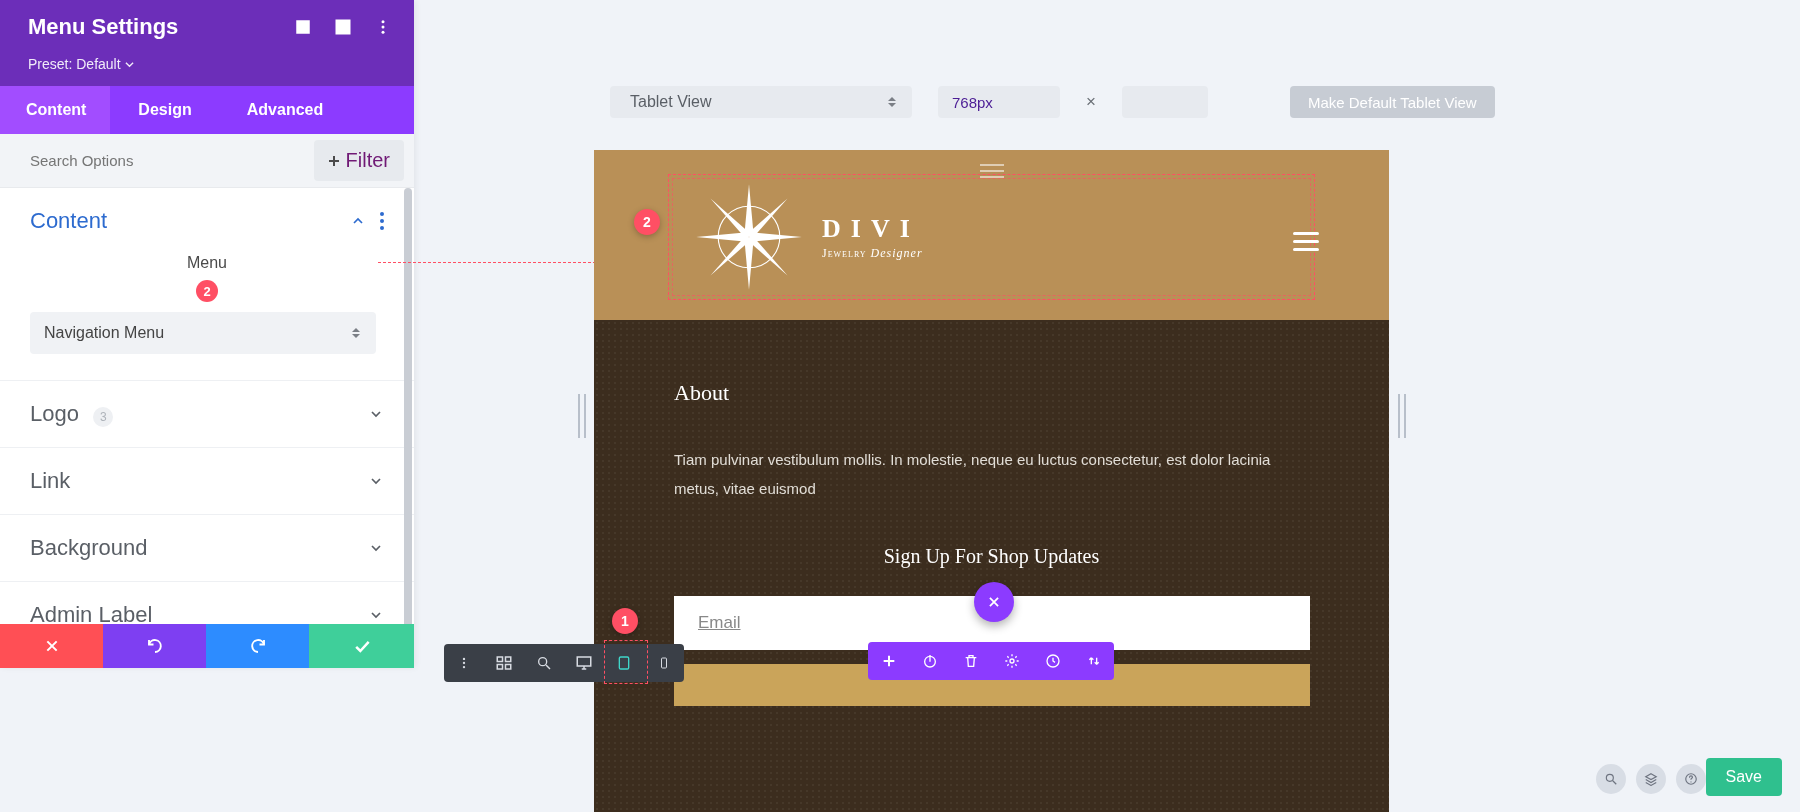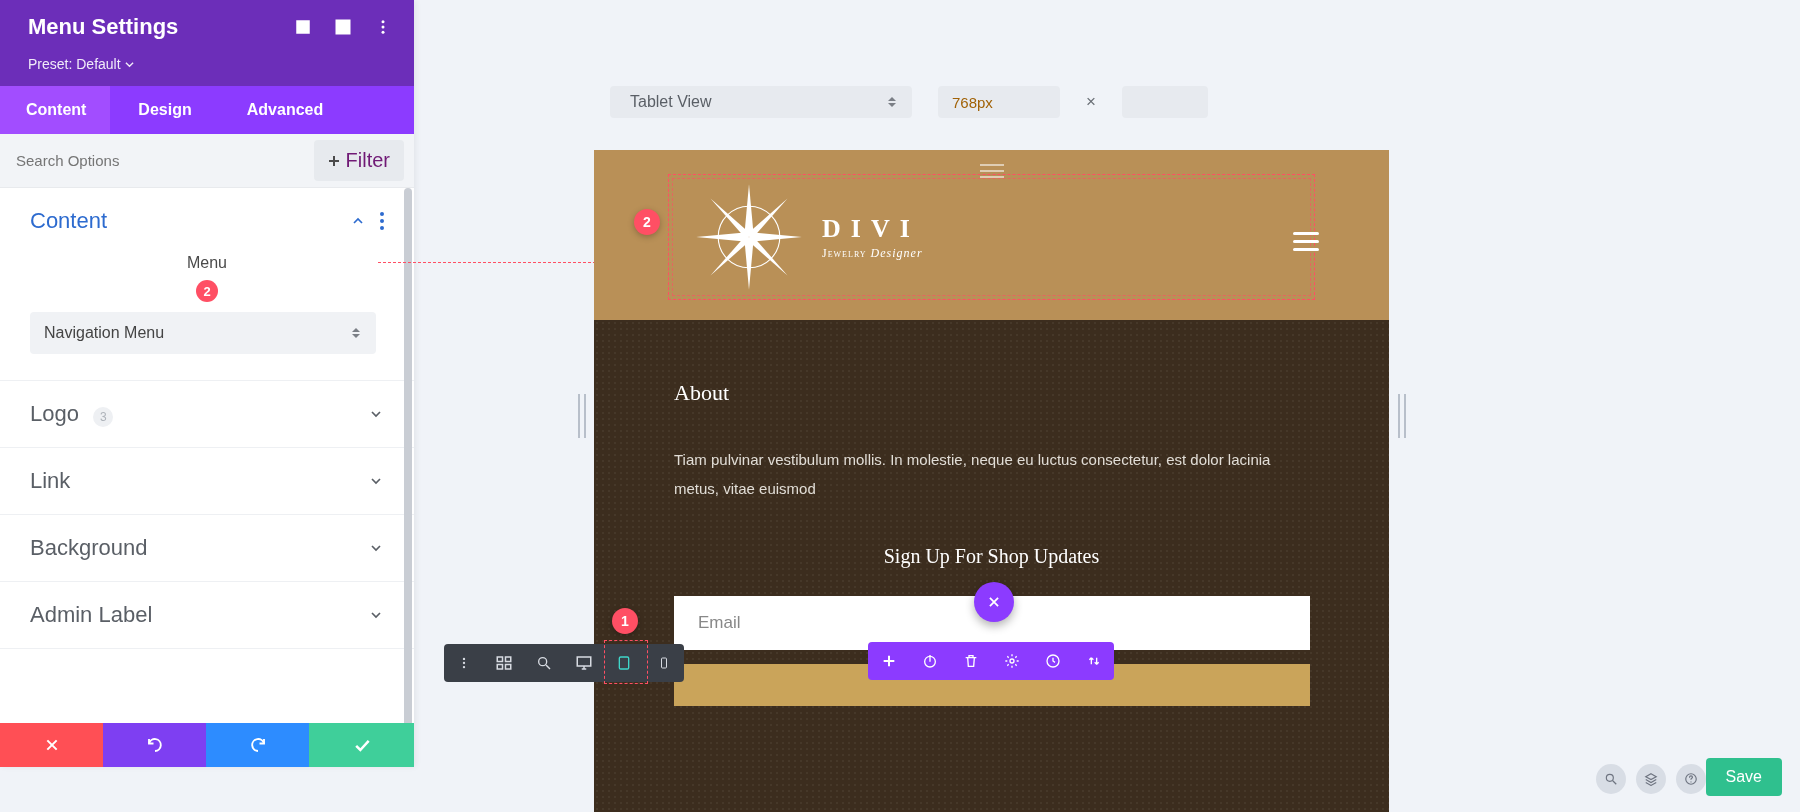--- a/index.html
+++ b/index.html
@@ -1,32 +1,32 @@
 <!DOCTYPE html>
 <html><head>
 <meta charset="utf-8">
 <style>
   * { box-sizing: border-box; margin: 0; padding: 0; }
   html, body { width: 1800px; height: 812px; font-family: -apple-system, "Helvetica Neue", Arial, sans-serif; overflow: hidden; background: #f0f3f8; }
   
-  .panel { position: absolute; left: 0; top: 0; width: 414px; height: 767px; background: #fff; box-shadow: 2px 0 6px rgba(0,0,0,.06); display:flex; flex-direction:column;}
+  .panel { position: absolute; left: 0; top: 0; width: 414px; height: 668px; background: #fff; box-shadow: 2px 0 6px rgba(0,0,0,.06); display:flex; flex-direction:column;}
   .panel-header { background: #6c2eb9; color:#fff; padding: 14px 22px 14px 28px; }
   .panel-header-row { display:flex; align-items:center; justify-content:space-between; }
   .panel-title { font-size: 22px; font-weight: 600; }
   .header-icons { display:flex; gap:22px; align-items:center; }
   .header-icons svg,.header-icons span { width:18px; height:18px; color:#fff; fill:#fff; }
   .preset { font-size:14px; margin-top:16px; opacity:.9; display:flex; align-items:center; gap:4px;}
   .tabs { display:flex; background:#8c3bff; }
   .tab { flex:0 0 auto; padding: 15px 26px 15px; color:#fff; font-size:16px; font-weight:600; cursor:pointer;}
   .tab.active { background:#a24dff; }
   .tab:nth-child(1){ width:110px; text-align:center;}
   .tab:nth-child(2){ width:110px; text-align:center;}
   .tab:nth-child(3){ width:130px; text-align:center;}
   .search-row { display:flex; align-items:center; background:#f2f4f7; border-bottom:1px solid #e8eaed;}
-  .search-input { flex:1; border:none; background:transparent; padding:13px 18px 13px 16px; font-size:15px; color:#555; outline:none;}
+  .search-input { flex:1; border:none; background:transparent; padding:13px 18px 13px 30px; font-size:15px; color:#555; outline:none;}
   .filter-btn { display:flex; align-items:center; gap:6px; background:#e7eaee; padding:9px 14px; margin:6px 10px 6px 0; border-radius:4px; font-size:20px; color:#701a75; cursor:pointer;}
   .panel-body { flex:1; overflow:auto; padding: 0 0 0 0; position:relative;}
   .panel-scroll { position:absolute; right:2px; top:0; width:8px; height:100%; }
   .panel-scroll-thumb { position:absolute; right:0; top:0; width:8px; height:560px; background:#c9cdd4; border-radius:4px;}
   .group { border-bottom:1px solid #eef0f3; }
   .group-header { display:flex; align-items:center; justify-content:space-between; padding:20px 30px; cursor:pointer;}
   .group-title { font-size:22px; color:#5a5f66; }
   .group-title.open { color:#2d6bcf; }
   .badge-dim { display:inline-flex; align-items:center; justify-content:center; width:20px; height:20px; margin-left:10px; border-radius:50%; background:#eef0f3; color:#aeb3ba; font-size:12px; vertical-align:middle;}
   .group-right { display:flex; align-items:center; gap:14px;}
@@ -46,42 +46,42 @@
   .panel-footer{ display:flex; height:44px;}
   .fbtn{ flex:1; display:flex; align-items:center; justify-content:center; color:#fff; cursor:pointer;}
   .fbtn.red{background:#ff4f55;width:103px;flex:0 0 103px;}
   .fbtn.purple{background:#7e3ff2;width:103px;flex:0 0 103px;}
   .fbtn.blue{background:#2d8cff;width:103px;flex:0 0 103px;}
   .fbtn.green{background:#3fcf9a;flex:1;}
   
   .canvas { position:absolute; left:414px; top:0; right:0; bottom:0;border-radius:29px; }
   .topbar { position:absolute; left:196px; top:86px; display:flex; align-items:center; gap:26px;}
   .view-select{ display:flex; align-items:center; justify-content:space-between; width:302px; height:32px; background:#e7eaef; border-radius:4px; padding:0 14px 0 20px; color:#5a5f66; font-size:16px; cursor:pointer;}
-  .width-input{ width:122px;height:32px;background:#e7eaef;border-radius:4px; display:flex;align-items:center;padding:0 14px;color:#a16207;font-size:15px;}
+  .width-input{ width:122px;height:32px;background:#e7eaef;border-radius:4px; display:flex;align-items:center;padding:0 14px;color:#4c1d95;font-size:15px;}
   .times{ color:#6a6f76; font-size:17px;}
   .blank-input{ width:86px;height:32px;background:#e7eaef;border-radius:4px;}
   .make-default{ margin-left:56px; height:32px; padding:0 18px; background:#c7ccd4; border-radius:4px; color:#fff; font-size:15px; display:flex; align-items:center; cursor:pointer;}
   
   .device { position:absolute; left:180px; top:150px; width:795px; height:662px; background:#b99057; overflow:hidden;}
   .device-bars{ position:absolute; left:50%; top:14px; transform:translateX(-50%); display:flex; flex-direction:column; gap:4px;}
   .device-bars span{ width:24px;height:2px;background:rgba(255,255,255,.55);} 
   .sel-outline{ position:absolute; left:74px; top:24px; width:647px; height:126px; border:1px dashed #ff4f64; }
   .sel-outline::before{content:"";position:absolute;inset:3px;border:1px dashed rgba(255,79,100,.6);} 
   .logo-wrap{ position:absolute; left:100px; top:32px; display:flex; align-items:center; gap:18px; color:#fff;}
   .compass{ width:110px;height:110px; }
   .logo-text{ display:flex; flex-direction:column; gap:2px;}
   .logo-text .brand{ font-size:26px; letter-spacing:10px; font-weight:700; font-family:Georgia,serif;}
   .logo-text .tag{ font-size:12px; letter-spacing:1px; font-family:Georgia,serif;}
   .hamburger{ position:absolute; right:70px; top:82px; width:26px; display:flex; flex-direction:column; gap:5px; cursor:pointer;}
   .hamburger span{height:3px;background:#fff;border-radius:2px;}
   .footer-area{ position:absolute; left:0; top:170px; right:0; bottom:0; background:#3c2d1e; background-image:radial-gradient(rgba(255,255,255,.05) 1px, transparent 1px); background-size:6px 6px; color:#fff; padding:60px 80px 0;}
   .about-h{ font-family:Georgia,serif; font-size:22px; margin-bottom:40px;}
   .about-p{ font-size:15px; line-height:1.9; color:#e1ddd6; max-width:640px;}
   .signup-h{ font-family:Georgia,serif; font-size:20px; text-align:center; margin-top:42px;}
-  .email-field{ margin-top:28px; height:54px; background:#fff; display:flex; align-items:center; padding:6px 24px; font-size:17px; color:#888; width: 636px;}
+  .email-field{ margin-top:28px; height:54px; background:#fff; display:flex; align-items:center; padding:6px 24px; font-size:17px; color:#888; width: 636px; text-decoration: underline;}
   .gold-bar{ margin-top:14px; height:42px; background:#caa45a; width:636px;}
   
   .drag-handle{ position:absolute; top:394px; width:10px; height:44px; display:flex; gap:4px; cursor:ew-resize;}
   .drag-handle span{ width:2px; background:#b8bfca;}
   .drag-handle.left{ left:164px;}
   .drag-handle.right{ left:984px;}
   
   .float-close{ position:absolute; left:560px; top:582px; width:40px;height:40px;border-radius:50%;background:#8c3bff;color:#fff;display:flex;align-items:center;justify-content:center;font-size:18px;cursor:pointer;box-shadow:0 4px 10px rgba(0,0,0,.3);} 
   
   .mod-toolbar{ position:absolute; left:454px; top:642px; height:38px; background:#8c3bff; display:flex; align-items:center; border-radius:4px; overflow:hidden;}
@@ -267,20 +267,23 @@
       <span class="select-arrows">
           <span class="up"></span>
           <span class="dn"></span>
         </span>
     </div>
     <div class="width-input">
       <span>768px</span>
     </div>
     <span class="times">×</span>
     <div class="blank-input"></div>
+    <div class="make-default">
+      <span>Make Default Tablet View</span>
+    </div>
   </div>
 
   <div class="drag-handle left">
       <span></span>
       <span></span>
     </div>
   <div class="drag-handle right">
       <span></span>
       <span></span>
     </div>

